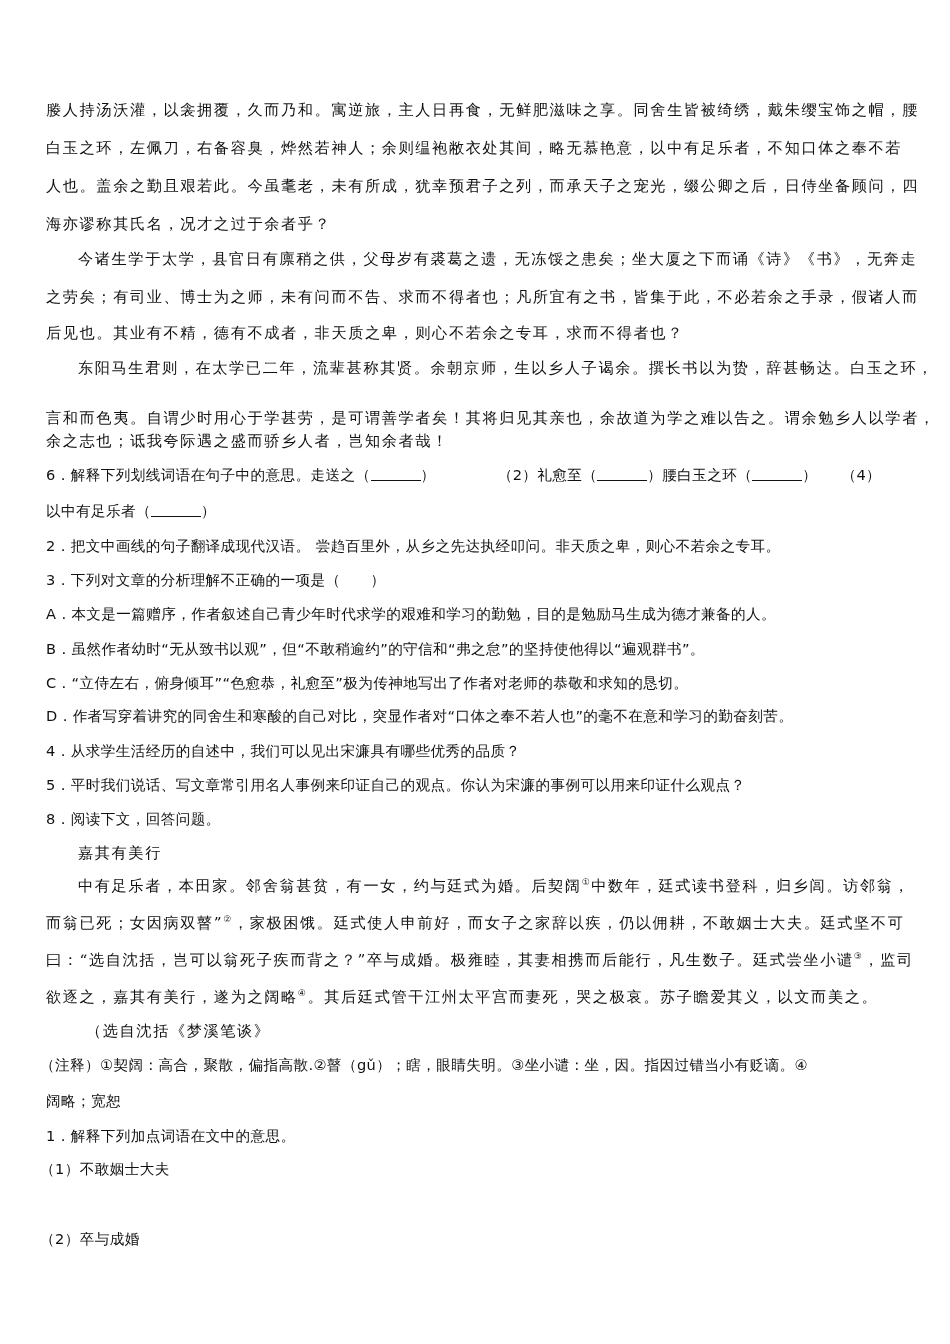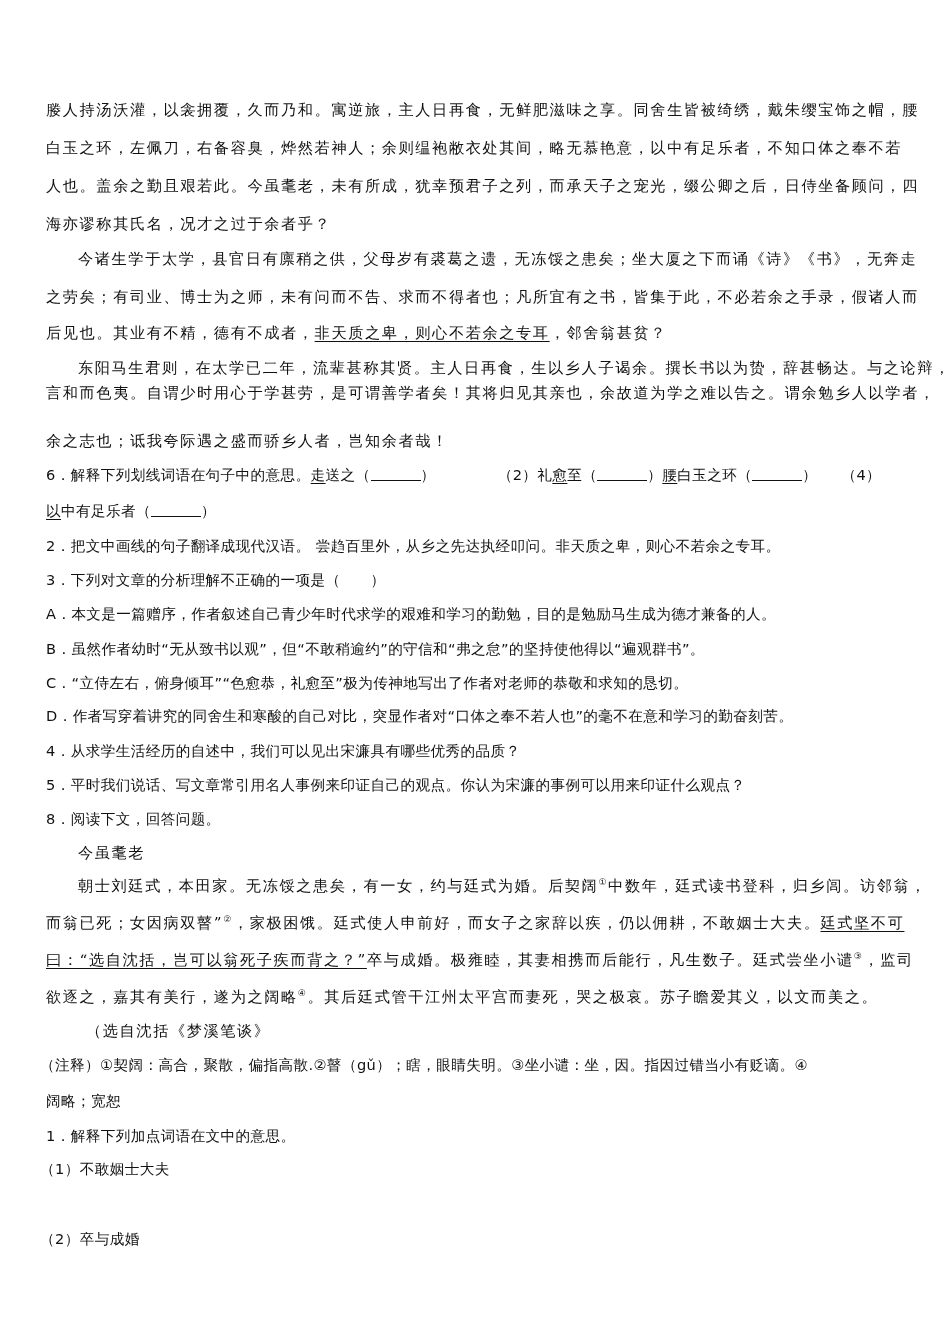--- a/index.html
+++ b/index.html
@@ -9,42 +9,42 @@
       color: #111;
     }
     .page { position: absolute; left: 46px; top: 0; width: 860px; }
     .line {
       position: absolute; left: 0; white-space: nowrap;
       font-size: 15.2px; letter-spacing: 0.6px; line-height: 20px;
     }
     .kai { font-family: "DejaVu Serif", serif; letter-spacing: 1.6px; }
     .song { font-family: "DejaVu Sans", "Liberation Sans", sans-serif; font-size: 14.6px; letter-spacing: 0.4px; }
     .indent { padding-left: 32px; }
-    .u { text-decoration: underline; text-underline-offset: 3px; }
+    .u { text-underline-offset: 3px; }
     sup { font-size: 9px; vertical-align: 6px; line-height: 0; }
     .blank { display: inline-block; width: 50px; border-bottom: 1px solid #111; height: 12px; vertical-align: -1px; }
   </style>
 </head>
 <body>
 
 <div class="page">
 
   <div class="line kai" style="top:100px">媵人持汤沃灌，以衾拥覆，久而乃和。寓逆旅，主人日再食，无鲜肥滋味之享。同舍生皆被绮绣，戴朱缨宝饰之帽，腰</div>
   <div class="line kai" style="top:138px">白玉之环，左佩刀，右备容臭，烨然若神人；余则缊袍敝衣处其间，略无慕艳意，以中有足乐者，不知口体之奉不若</div>
   <div class="line kai" style="top:176px">人也。盖余之勤且艰若此。今虽耄老，未有所成，犹幸预君子之列，而承天子之宠光，缀公卿之后，日侍坐备顾问，四</div>
   <div class="line kai" style="top:214px">海亦谬称其氏名，况才之过于余者乎？</div>
 
   <div class="line kai indent" style="top:249px">今诸生学于太学，县官日有廪稍之供，父母岁有裘葛之遗，无冻馁之患矣；坐大厦之下而诵《诗》《书》，无奔走</div>
   <div class="line kai" style="top:287px">之劳矣；有司业、博士为之师，未有问而不告、求而不得者也；凡所宜有之书，皆集于此，不必若余之手录，假诸人而</div>
   <div class="line kai" style="top:323px">
-    <span>后见也。其业有不精，德有不成者，</span><span class="u">非天质之卑，则心不若余之专耳</span><span>，邻舍翁甚贫？</span>
+    <span>后见也。其业有不精，德有不成者，</span><span class="u">非天质之卑，则心不若余之专耳</span><span>，求而不得者也？</span>
   </div>
 
-  <div class="line kai indent" style="top:358px">东阳马生君则，在太学已二年，流辈甚称其贤。主人日再食，生以乡人子谒余。撰长书以为贽，辞甚畅达。与之论辩，</div>
-  <div class="line kai" style="top:383px">言和而色夷。自谓少时用心于学甚劳，是可谓善学者矣！其将归见其亲也，余故道为学之难以告之。谓余勉乡人以学者，</div>
+  <div class="line kai indent" style="top:358px">东阳马生君则，在太学已二年，流辈甚称其贤。余朝京师，生以乡人子谒余。撰长书以为贽，辞甚畅达。白玉之环，</div>
+  <div class="line kai" style="top:408px">言和而色夷。自谓少时用心于学甚劳，是可谓善学者矣！其将归见其亲也，余故道为学之难以告之。谓余勉乡人以学者，</div>
   <div class="line kai" style="top:431px">余之志也；诋我夸际遇之盛而骄乡人者，岂知余者哉！</div>
 
   <div class="line song" style="top:465px; width:860px">
     <span>6．解释下列划线词语在句子中的意思。</span><span class="u">走</span><span>送之（</span><span class="blank"></span><span>）</span>
     <span style="display:inline-block; width:52px"></span>
     <span>（2）礼</span><span class="u">愈</span><span>至（</span><span class="blank"></span><span>）</span><span class="u">腰</span><span>白玉之环（</span><span class="blank"></span><span>）</span>
     <span style="display:inline-block; width:14px"></span>
     <span>（4）</span>
   </div>
   <div class="line song" style="top:501px">
@@ -54,23 +54,23 @@
   <div class="line song" style="top:536px">2．把文中画线的句子翻译成现代汉语。 尝趋百里外，从乡之先达执经叩问。非天质之卑，则心不若余之专耳。</div>
   <div class="line song" style="top:570px">3．下列对文章的分析理解不正确的一项是（　　）</div>
   <div class="line song" style="top:604px">A．本文是一篇赠序，作者叙述自己青少年时代求学的艰难和学习的勤勉，目的是勉励马生成为德才兼备的人。</div>
   <div class="line song" style="top:639px">B．虽然作者幼时“无从致书以观”，但“不敢稍逾约”的守信和“弗之怠”的坚持使他得以“遍观群书”。</div>
   <div class="line song" style="top:673px">C．“立侍左右，俯身倾耳”“色愈恭，礼愈至”极为传神地写出了作者对老师的恭敬和求知的恳切。</div>
   <div class="line song" style="top:706px">D．作者写穿着讲究的同舍生和寒酸的自己对比，突显作者对“口体之奉不若人也”的毫不在意和学习的勤奋刻苦。</div>
   <div class="line song" style="top:741px">4．从求学生活经历的自述中，我们可以见出宋濂具有哪些优秀的品质？</div>
   <div class="line song" style="top:775px">5．平时我们说话、写文章常引用名人事例来印证自己的观点。你认为宋濂的事例可以用来印证什么观点？</div>
   <div class="line song" style="top:809px">8．阅读下文，回答问题。</div>
 
-  <div class="line kai indent" style="top:843px">今虽耄老</div>
+  <div class="line kai indent" style="top:843px">嘉其有美行</div>
   <div class="line kai indent" style="top:876px">
-    <span>朝士刘廷式，本田家。无冻馁之患矣，有一女，约与廷式为婚。后契阔</span><sup>①</sup><span>中数年，廷式读书登科，归乡闾。访邻翁，</span>
+    <span>中有足乐者，本田家。邻舍翁甚贫，有一女，约与廷式为婚。后契阔</span><sup>①</sup><span>中数年，廷式读书登科，归乡闾。访邻翁，</span>
   </div>
   <div class="line kai" style="top:913px">
     <span>而翁已死；女因病双瞽”</span><sup>②</sup><span>，家极困饿。廷式使人申前好，而女子之家辞以疾，仍以佣耕，不敢姻士大夫。</span><span class="u">廷式坚不可</span>
   </div>
   <div class="line kai" style="top:950px">
     <span class="u">曰：“选自沈括，岂可以翁死子疾而背之？”</span><span>卒与成婚。极雍睦，其妻相携而后能行，凡生数子。廷式尝坐小谴</span><sup>③</sup><span>，监司</span>
   </div>
   <div class="line kai" style="top:987px">
     <span>欲逐之，嘉其有美行，遂为之阔略</span><sup>④</sup><span>。其后廷式管干江州太平宫而妻死，哭之极哀。苏子瞻爱其义，以文而美之。</span>
   </div>

